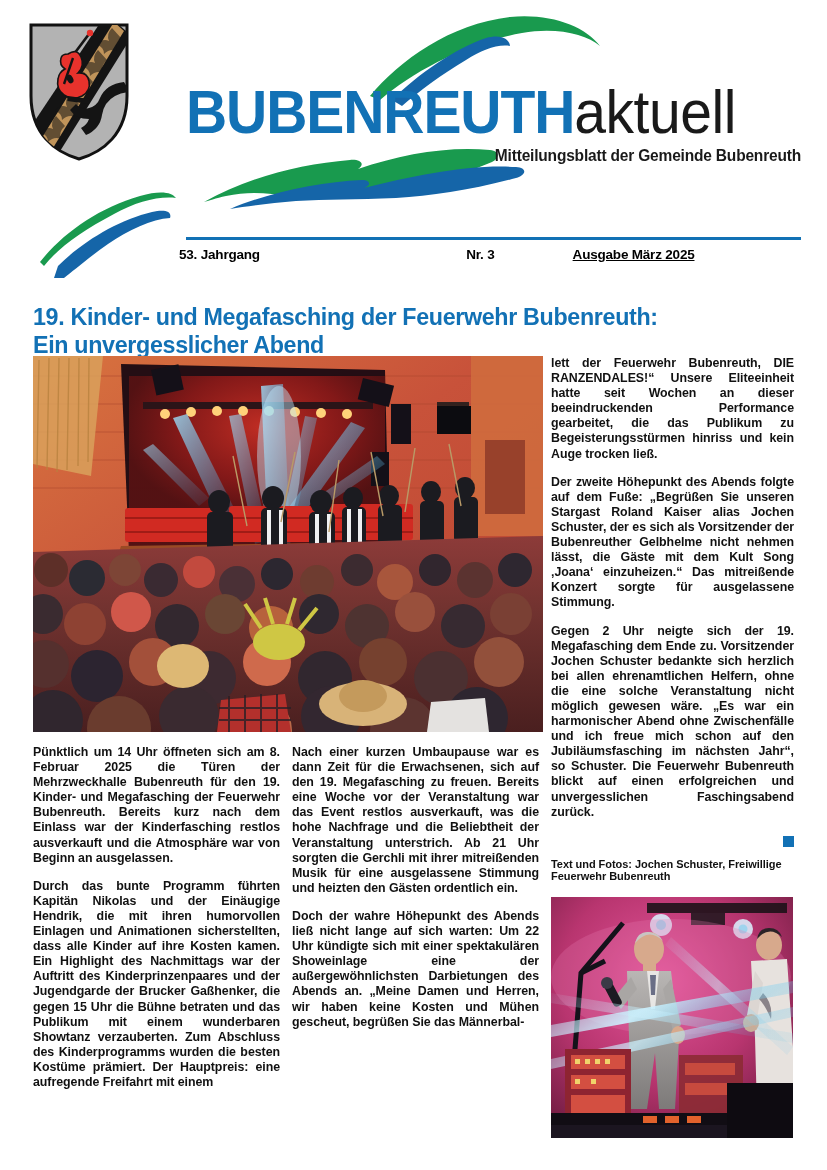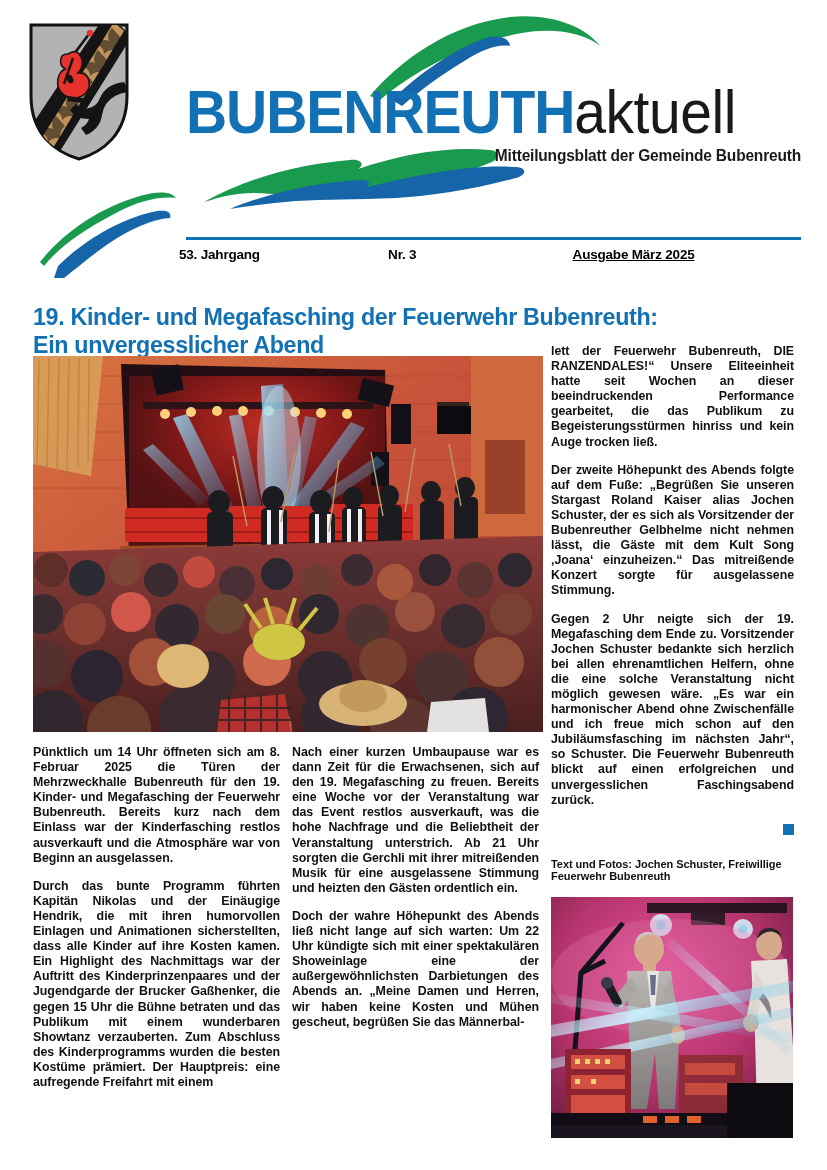--- a/index.html
+++ b/index.html
@@ -73,21 +73,21 @@
     position: absolute;
     left: 179px; top: 247px;
     width: 615px;
     display: flex;
     align-items: baseline;
     font-size: 13.5px;
     font-weight: bold;
     letter-spacing: -0.2px;
   }
   #issue-bar .year   { width: 34%; text-align: left; }
-  #issue-bar .number { width: 30%; text-align: left; }
+  #issue-bar .number { width: 30%; text-align: center; }
   #issue-bar .date   { width: 36%; text-align: left; text-decoration: underline; }
 
   
   #headline {
     position: absolute;
     left: 33px; top: 287px;
     width: 760px;
     color: #1271b5;
     font-family: "Liberation Sans Narrow", "Liberation Sans", sans-serif;
     font-size: 24.5px;
@@ -123,21 +123,21 @@
     text-align: justify;
     letter-spacing: -0.05px;
     font-weight: bold;
     color: #111111;
   }
   .col p {
     margin: 0 0 13px 0;
   }
   #col-left   { left: 33px;  top: 745px; width: 247px; }
   #col-mid    { left: 292px; top: 745px; width: 247px; }
-  #col-right  { left: 551px; top: 344px; width: 243px; }
+  #col-right  { left: 551px; top: 356px; width: 243px; }
 
   #col-right .endmark {
     display: inline-block;
     width: 11px; height: 11px;
     background: #1271b5;
     float: right;
     margin-top: 3px;
   }
   #byline {
     position: absolute;

